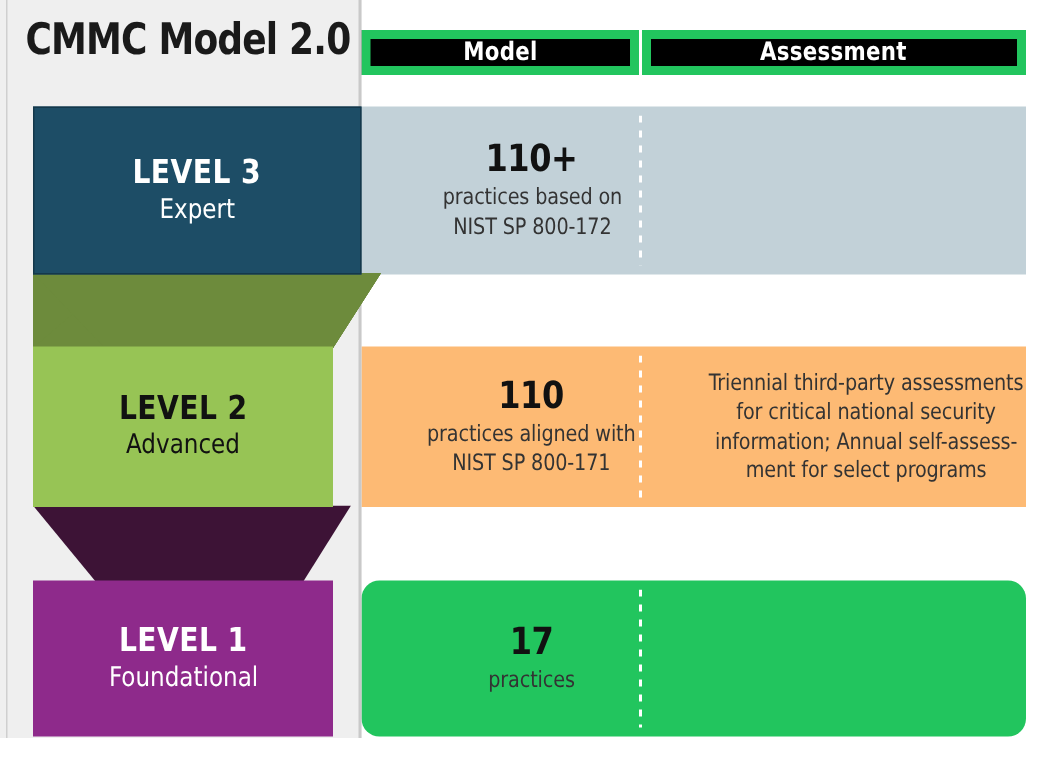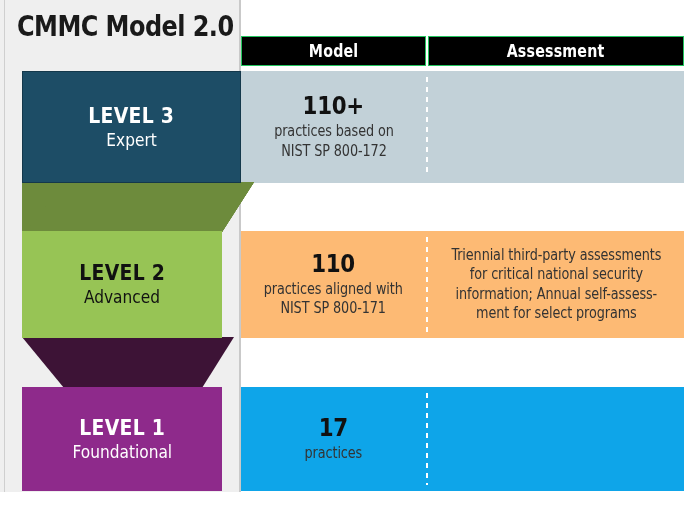--- a/index.html
+++ b/index.html
@@ -53,32 +53,32 @@
     letter-spacing: -0.6px;
     color: #1a1a1a;
     transform: scaleX(0.92);
     transform-origin: left center;
     white-space: nowrap;
   }
 
   
   .hdr {
     position: absolute;
-    top: 36px;
+    top: 20px;
     height: 30px;
     background: #000000;
     color: #ffffff;
     font-family: "Liberation Sans Narrow", "DejaVu Sans Condensed", "Liberation Sans", sans-serif;
     font-size: 17px;
     font-weight: bold;
     letter-spacing: 0.2px;
     display: flex;
     align-items: center;
     justify-content: center;
-    border: 1px solid #22c55e;
+    border: 6px solid #22c55e;
   }
   .hdr span { transform: scaleX(0.93); display: inline-block; }
   .hdr-model      { left: 241px; width: 185px; }
   .hdr-assessment { left: 428px; width: 256px; }
 
   
   .row-panel {
     position: absolute;
     left: 241px;
     width: 443px;
@@ -86,20 +86,21 @@
   .row-panel .cell {
     position: absolute;
     top: 0; bottom: 0;
     display: flex;
     flex-direction: column;
     align-items: center;
     justify-content: center;
     text-align: center;
     font-family: "Liberation Sans Narrow", "DejaVu Sans Condensed", "Liberation Sans", sans-serif;
     color: #2a2a2a;
+    margin-left: 21px;
   }
   .cell-model      { left: 0;     width: 185px; }
   .cell-assessment { left: 187px; width: 256px; }
 
   .vdivider {
     position: absolute;
     left: 185px;
     top: 6px; bottom: 6px;
     width: 2px;
     background-image: linear-gradient(to bottom, #ffffff 0 5px, transparent 5px 10px);
@@ -245,21 +246,21 @@
 
   <div class="level-box box-l2" style="background: rgb(151, 196, 85);">
     <div class="level-name">LEVEL 2</div>
     <div class="level-desc">Advanced</div>
   </div>
 
   <svg class="fold fold-purple" viewBox="0 0 212 51" preserveAspectRatio="none">
     <polygon points="0,0 212,0 180,51 42,51" fill="#3D1336"></polygon>
   </svg>
 
-  <div class="row-panel row-l1" style="background: #0ea5e9;">
+  <div class="row-panel row-l1" style="background: #22c55e; border-radius: 12px;">
     <div class="vdivider"></div>
     <div class="cell cell-model">
       <div class="big-num">17</div>
       <div class="sub-text">practices</div>
     </div>
   </div>
 
   <div class="level-box box-l1" style="background: rgb(142, 42, 139);">
     <div class="level-name">LEVEL 1</div>
     <div class="level-desc">Foundational</div>

